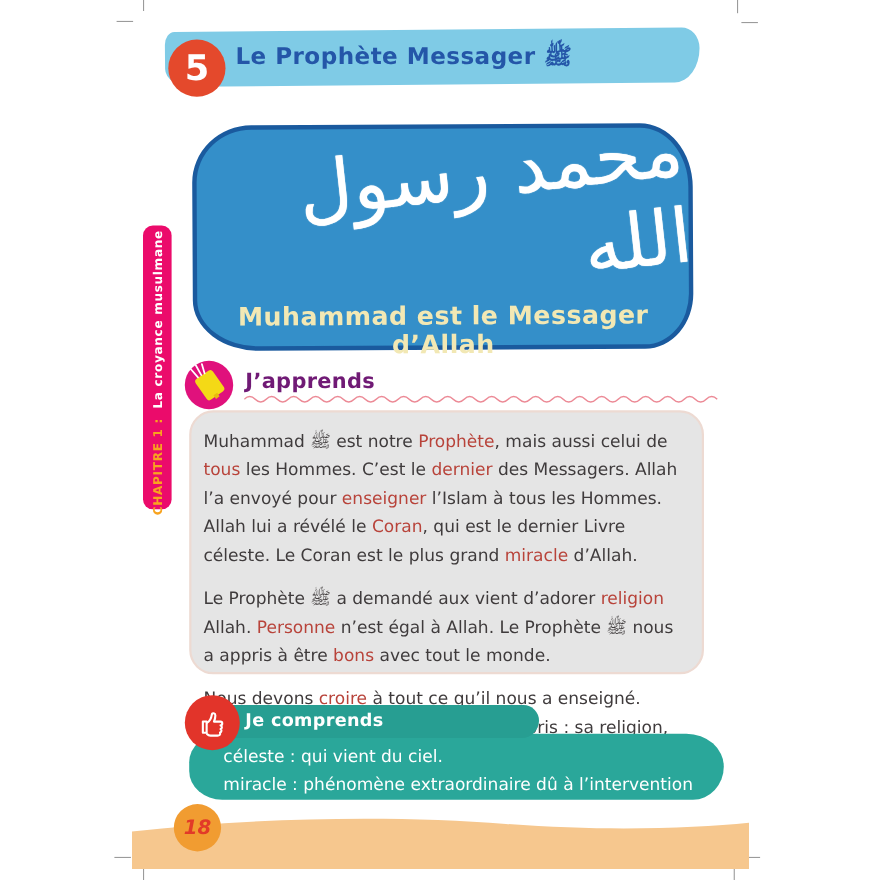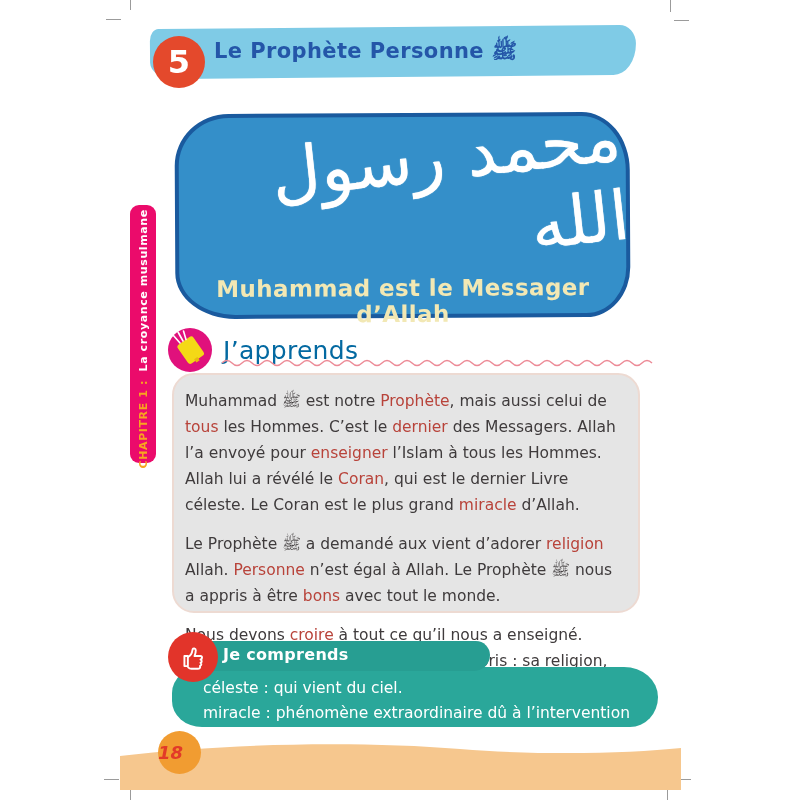--- a/index.html
+++ b/index.html
@@ -32,22 +32,22 @@
   .chapter-tab{position:absolute;left:130px;top:205px;width:26px;height:258px;background:#eb0b6b;
                border-radius:9px;display:flex;align-items:center;justify-content:center;}
   .chapter-tab .vtext{writing-mode:vertical-rl;transform:rotate(180deg);font-size:11px;
                       font-weight:bold;letter-spacing:.6px;white-space:nowrap;}
   .chapter-label{color:#f8a41f;}
   .chapter-title{color:#fff;margin-bottom:10px;} 
 
   
   .learn-icon{position:absolute;left:168px;top:328px;width:44px;height:44px;border-radius:50%;
               background:#e0117c;z-index:2;}
-  .learn-heading{position:absolute;left:223px;top:336px;font-size:25px;font-weight:normal;
-                 color:#0369a1;letter-spacing:.3px;}
+  .learn-heading{position:absolute;left:223px;top:336px;font-size:19px;font-weight:bold;
+                 color:#701a75;letter-spacing:.3px;}
   .wavy{position:absolute;left:222px;top:358px;}
 
   .learn-box{position:absolute;left:172px;top:373px;width:468px;height:240px;background:#e5e5e5;
              border:2px solid #eddad2;border-radius:22px;box-sizing:border-box;
              padding:13px 14px 8px 11px;}
   .learn-box p{margin:0 0 13px 0;font-size:15.5px;line-height:1.68;color:#3f3b3c;}
   .hl-red{color:#b8433a;}
 
   
   .und-tab{position:absolute;left:178px;top:641px;width:312px;height:30px;background:#279e92;
@@ -58,41 +58,41 @@
            border-radius:30px 34px 28px 30px / 26px 30px 30px 26px;box-sizing:border-box;
            padding:9px 18px 14px 31px;z-index:0;}
   .und-box .def{color:#fff;font-size:15.5px;line-height:1.6;}
   .thumb-badge{position:absolute;left:168px;top:632px;width:50px;height:50px;border-radius:50%;
                background:#e2342a;z-index:3;display:flex;align-items:center;justify-content:center;}
 
   
   .footer-wave{position:absolute;left:120px;top:740px;}
   .pagenum-badge{position:absolute;left:158px;top:731px;width:43px;height:43px;border-radius:50%;
                  background:#f19c31;z-index:2;color:#e23a28;font-weight:bold;font-size:18px;
-                 font-style:italic;display:flex;align-items:center;justify-content:flex-start;}
+                 font-style:italic;display:flex;align-items:center;justify-content:center;}
 </style>
 </head>
 <body>
 
 <div class="page">
 
   <div class="crop" style="left:130px;top:0;width:1px;height:10px;"></div>
   <div class="crop" style="left:106px;top:19px;width:15px;height:1px;"></div>
   <div class="crop" style="left:670px;top:0;width:1px;height:12px;"></div>
   <div class="crop" style="left:674px;top:20px;width:15px;height:1px;"></div>
   <div class="crop" style="left:104px;top:779px;width:15px;height:1px;"></div>
   <div class="crop" style="left:130px;top:788px;width:1px;height:12px;"></div>
   <div class="crop" style="left:676px;top:779px;width:15px;height:1px;"></div>
   <div class="crop" style="left:667px;top:788px;width:1px;height:12px;"></div>
 
   <div class="banner"></div>
   <div class="num-badge">
     <span>5</span>
   </div>
-  <div class="page-title">Le Prophète Personne ﷺ</div>
+  <div class="page-title">Le Prophète Messager ﷺ</div>
 
   <div class="hero">
     <div class="hero-arabic">محمد رسول الله</div>
     <div class="hero-caption">Muhammad est le Messager d’Allah</div>
   </div>
 
   <div class="chapter-tab">
     <div class="vtext"><span class="chapter-label">CHAPITRE 1 :</span><span>&nbsp;&nbsp;</span><span class="chapter-title">La croyance musulmane</span></div>
   </div>
 

